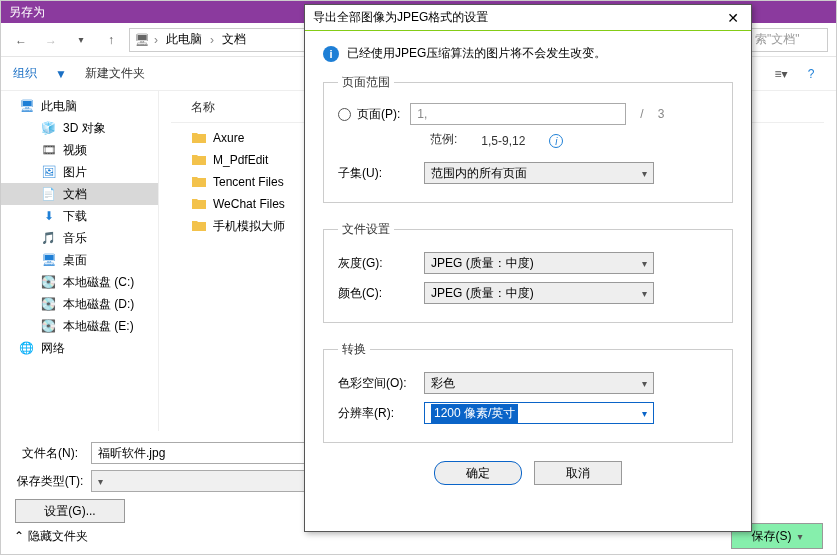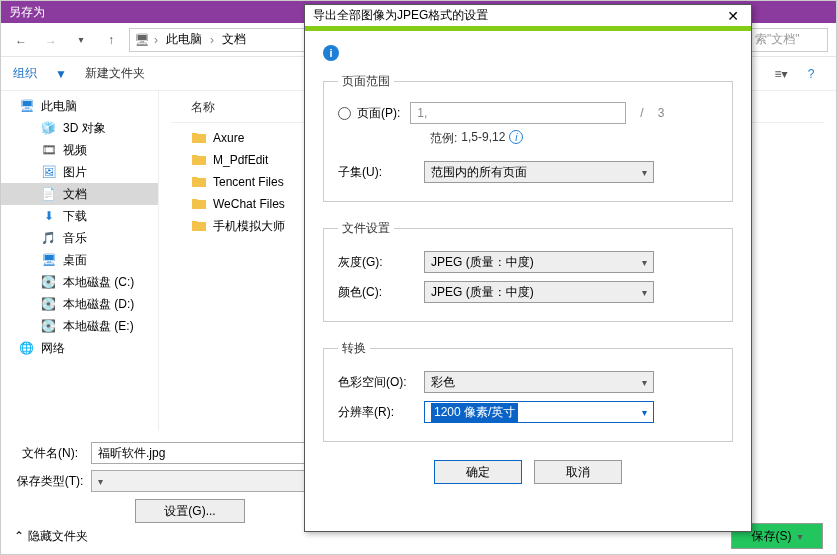--- a/index.html
+++ b/index.html
@@ -35,56 +35,56 @@
 .filepane { flex: 1; padding: 6px 12px; }
 .col-header { color: #333; padding: 2px 20px 6px; border-bottom: 1px solid #eee; margin-bottom: 4px; }
 .file-item { display: flex; align-items: center; height: 22px; gap: 6px; padding-left: 20px; cursor: pointer; }
 .folder-icon { width:16px; height:16px; }
 
 .bottom { padding: 8px 14px; }
 .form-row { display: flex; align-items: center; height: 28px; gap: 6px; }
 .form-label { width: 70px; text-align: center; }
 .form-input { flex: 1; height: 22px; border: 1px solid #aaa; padding: 0 6px; max-width: 600px; }
 .form-select { flex: 1; height: 22px; border: 1px solid #aaa; background: #f0f0f0; padding: 0 6px; display:flex; align-items:center; justify-content:space-between; max-width:600px; }
-.settings-btn { width: 110px; height: 24px; border: 1px solid #999; background:#eee; margin-left: 120px; margin-top:4px; text-align:center; line-height:22px; cursor:pointer; }
+.settings-btn { width: 110px; height: 24px; border: 1px solid #999; background:#eee; margin-top:4px; text-align:center; line-height:22px; cursor:pointer; }
 
 .footer { position:absolute; bottom:6px; left:0; right:0; display:flex; align-items:center; padding: 0 14px; }
 .hide-folders { display:flex; align-items:center; gap:4px; cursor:pointer; }
 .footer-right { margin-left:auto; display:flex; gap:8px; }
-.btn { width: 92px; height: 26px; border:1px solid #999; background:#22c55e; display:flex; align-items:center; justify-content:center; cursor:pointer; }
+.btn { width: 92px; height: 26px; border:1px solid #999; background:#86efac; display:flex; align-items:center; justify-content:center; cursor:pointer; }
 
 
 .dialog { position:absolute; left: 304px; top: 4px; width: 448px; height: 528px; background:#fff; border:1px solid #555; box-shadow: 2px 2px 6px rgba(0,0,0,.3); }
-.dlg-title { height: 26px; display:flex; align-items:center; padding:0 8px; border-bottom:5px solid #84cc16;gap:24px; }
+.dlg-title { height: 26px; display:flex; align-items:center; padding:0 8px; border-bottom:1px solid #84cc16;gap:24px; }
 .dlg-title .t { flex:1; }
 .dlg-close { width:20px; height:20px; display:flex; align-items:center; justify-content:center; cursor:pointer; font-size:14px; }
 .dlg-body { padding: 14px 18px 10px; }
 .info-row { display:flex; align-items:center; gap:8px; margin-bottom:12px; }
 .info-icon { width:16px; height:16px; border-radius:50%; background:#1e7fd6; color:#fff; display:flex; align-items:center; justify-content:center; font-weight:bold; font-size:11px; }
 
 fieldset { border:1px solid #ccc; padding: 10px 14px 14px; margin-bottom: 18px; }
 legend { padding: 0 4px; color:#333; }
 .radio-row { display:flex; align-items:center; height:26px; gap:6px; }
 .radio { width:13px; height:13px; border:1px solid #555; border-radius:50%; display:flex; align-items:center; justify-content:center; }
 .radio.checked::after { content:""; width:7px; height:7px; background:#333; border-radius:50%; }
 .page-input { width: 216px; height:22px; border:1px solid #aaa; padding:0 6px; color:#888; margin-left:4px; }
 .slash { margin: 0 8px; color:#888; }
 .total { color:#888; }
-.example { margin-left: 92px; display:flex; align-items:flex-start; gap:4px; margin-top:4px; color:#333; }
+.example { margin-left: 92px; display:flex; align-items:flex-end; gap:24px; margin-top:4px; color:#333; }
 .help-icon { width:14px; height:14px; border:1px solid #1e7fd6; border-radius:50%; color:#1e7fd6; display:flex; align-items:center; justify-content:center; font-size:10px; font-style:italic; }
 
 .opt-row { display:flex; align-items:center; height:30px; gap:16px; }
 .opt-label { width: 70px; }
 .opt-select { width: 230px; height:22px; border:1px solid #999; background:#eee; display:flex; align-items:center; justify-content:space-between; padding:0 6px; cursor:pointer; }
 .opt-select.open { border-color:#0a64c8; background:#fff; }
 .opt-select.open .val { background:#0a64c8; color:#fff; padding:1px 3px; }
 
 .dlg-footer { display:flex; justify-content:center; gap:12px; margin-top:6px; }
 .dlg-btn { width:88px; height:24px; border:1px solid #999; background:#eee; display:flex; align-items:center; justify-content:center; cursor:pointer; }
-.dlg-btn.primary { border-color:#0a64c8; }
+.dlg-btn.primary { border-color:#0a64c8;border-radius:11px; }
 
 .chev { font-size:10px; color:#555; }
 </style>
 </head>
 <body>
 
 <div class="main-win">
   <div class="titlebar">
     <span class="title">另存为</span>
   </div>
@@ -236,20 +236,21 @@
 </div>
 
 <div class="dialog">
   <div class="dlg-title">
     <span class="t">导出全部图像为JPEG格式的设置</span>
     <div class="dlg-close">✕</div>
   </div>
   <div class="dlg-body">
     <div class="info-row">
       <div class="info-icon">i</div>
+      <span>已经使用JPEG压缩算法的图片将不会发生改变。</span>
     </div>
 
     <fieldset>
       <legend>页面范围</legend>
       <div class="radio-row">
         <div class="radio"></div>
         <span>页面(P):</span>
         <input class="page-input" value="1," style="">
         <span class="slash">/</span>
         <span class="total">3</span>

